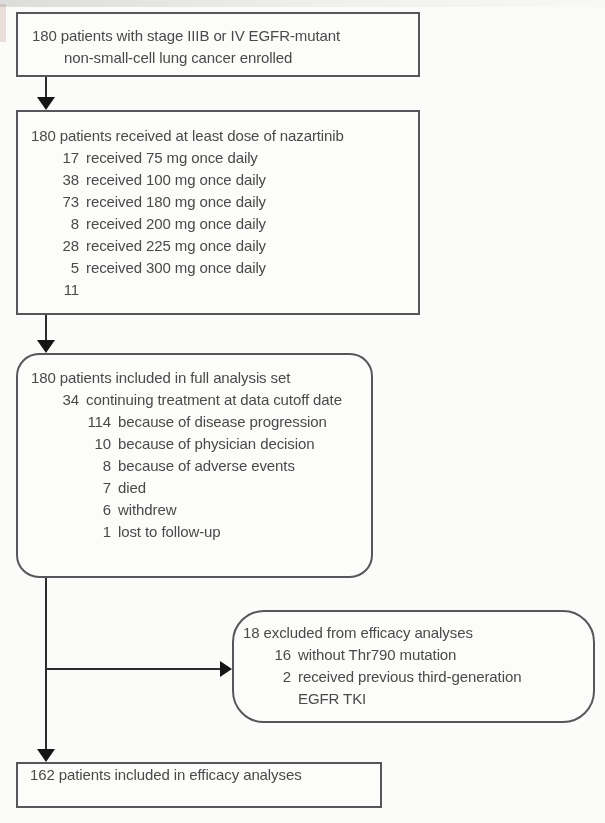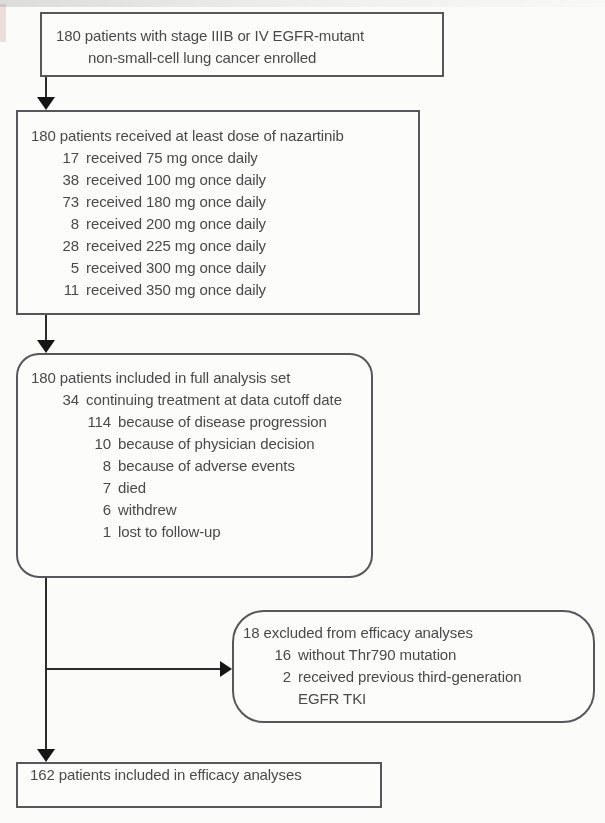--- a/index.html
+++ b/index.html
@@ -23,21 +23,21 @@
   .smear-left{
     position:absolute;left:0;top:4px;width:6px;height:38px;
     background:rgba(158,92,84,.18);
   }
   .box{
     position:absolute;
     border:2px solid #56575b;
     background:rgba(255,255,255,.25);
     box-sizing:border-box;
   }
-  .box-enrolled   {left:16px; top:12px;  width:404px; height:65px;  padding:11px 10px 0 14px;margin-left:24px;}
+  .box-enrolled   {left:16px; top:12px;  width:404px; height:65px;  padding:11px 10px 0 14px;}
   .box-dosed      {left:16px; top:110px; width:404px; height:205px; padding:13px 10px 0 13px;}
   .box-analysis   {left:16px; top:353px; width:357px; height:225px; padding:12px 10px 0 13px;border-radius:23px;}
   .box-excluded   {left:232px;top:610px; width:363px; height:113px; padding:10px 8px 0 9px;border-radius:32px;}
   .box-efficacy   {left:16px; top:762px; width:366px; height:46px;  padding:0 10px 0 12px;}
 
   .indent2{padding-left:32px;}
 
   .row{display:flex;align-items:flex-start;}
   .row .num{
     flex:0 0 auto;width:48px;text-align:right;margin-right:7px;white-space:pre;
@@ -114,21 +114,20 @@
           <span class="txt">received 225 mg once daily</span>
         </div>
 
         <div class="row">
           <span class="num">5</span>
           <span class="txt">received 300 mg once daily</span>
         </div>
 
         <div class="row">
           <span class="num">11</span>
-          <span class="txt">received 350 mg once daily</span>
         </div>
       </div>
   </div>
 
   <div class="vline stem-2"></div>
   <div class="head-down hd-2"></div>
 
   <div class="box box-analysis">
     <div>180 patients included in full analysis set</div>
     <div>

